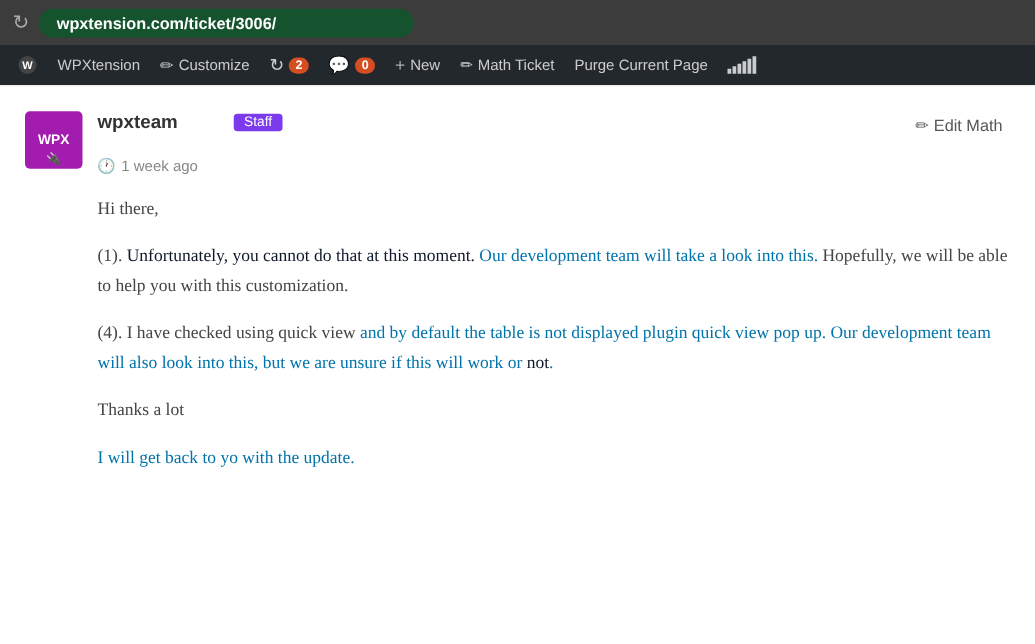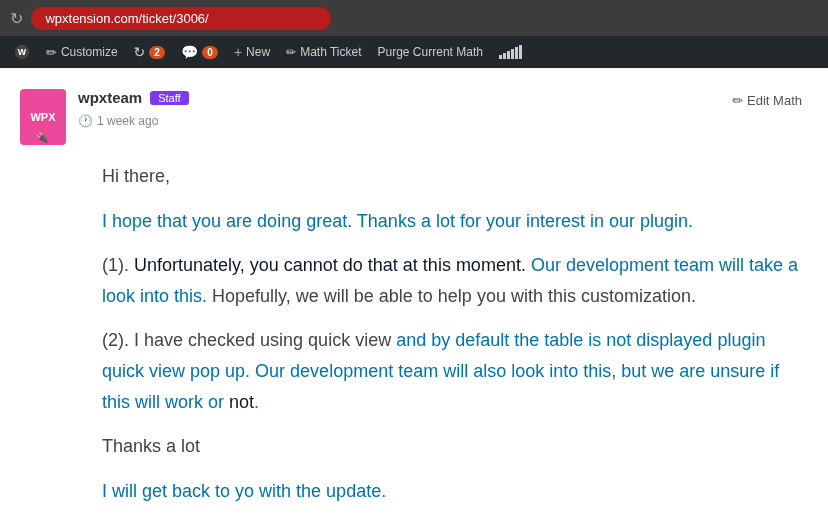--- a/index.html
+++ b/index.html
@@ -13,27 +13,28 @@
       align-items: center;
       padding: 0 10px;
       gap: 8px;
     }
     .browser-refresh {
       color: #aaa;
       font-size: 16px;
       cursor: pointer;
     }
     .address-bar {
-      background: #b91c1c;
+      background: #14532d;
       border-radius: 12px;
       padding: 4px 14px;
       color: #fff;
       font-size: 13px;
       flex: 1;
       max-width: 300px;
+      font-weight: bold;
     }
 
     
     .wp-admin-bar {
       background: #23282d;
       height: 32px;
       display: flex;
       align-items: center;
       padding: 0 6px;
       gap: 0;
@@ -73,54 +74,55 @@
       justify-content: space-between;
       margin-bottom: 16px;
     }
     .reply-author-section {
       display: flex;
       align-items: flex-start;
       gap: 12px;
     }
     .avatar {
       width: 46px;
-      height: 56px;
-      background: #ec4899;
+      height: 46px;
+      background: #a21caf;
       border-radius: 4px;
       display: flex;
       align-items: center;
       justify-content: center;
       flex-shrink: 0;
       position: relative;
     }
     .avatar-text {
       color: #fff;
       font-size: 11px;
       font-weight: bold;
     }
     .avatar-plug {
       position: absolute;
       bottom: 2px;
       color: #fff;
       font-size: 10px;
     }
-    .author-info { display: flex; flex-direction: column; gap: 8px; }
+    .author-info { display: flex; flex-direction: column; gap: 20px; }
     .author-name-row { display: flex; align-items: center; gap: 8px; }
     .author-name {
       font-size: 15px;
       font-weight: 600;
       color: #333;
     }
     .staff-badge {
       background: #7c3aed;
       color: #fff;
       font-size: 11px;
       padding: 1px 8px;
       border-radius: 3px;
       font-weight: 500;
+      margin-left: 37px;
     }
     .reply-time {
       font-size: 12px;
       color: #888;
       display: flex;
       align-items: center;
       gap: 4px;
     }
     .edit-reply-btn {
       color: #555;
@@ -130,24 +132,25 @@
       gap: 4px;
       cursor: pointer;
       text-decoration: none;
       border: none;
       background: none;
       padding: 4px 6px;
     }
 
     
     .reply-body {
-      margin-left: 82px;
-      font-size: 18px;
+      margin-left: 58px;
+      font-size: 14px;
       line-height: 1.7;
       color: #444;
+      font-family: Liberation Serif, serif;
     }
     .reply-body p { margin-bottom: 14px; }
     .text-blue { color: #0073aa; }
     .text-orange { color: #0f172a; }
     .text-default { color: #444; }
 
     
     .signal-bars {
       display: flex;
       align-items: flex-end;
@@ -171,20 +174,23 @@
 
 <div class="wp-admin-bar">
 
   <div class="admin-bar-item">
     <svg class="bar-icon-svg" viewBox="0 0 20 20">
       <circle cx="10" cy="10" r="9" fill="#444"></circle>
       <text x="10" y="14" text-anchor="middle" font-size="11" fill="white" font-weight="bold">W</text>
     </svg>
   </div>
 
+  <div class="admin-bar-item">
+    <span>WPXtension</span>
+  </div>
 
   <div class="admin-bar-item">
     <span style="font-size:13px;">✏</span>
     <span>Customize</span>
   </div>
 
   <div class="admin-bar-item">
     <span style="font-size:14px;">↻</span>
     <span class="badge">2</span>
   </div>
@@ -198,21 +204,21 @@
     <span style="font-size:14px; color:#aaa;">+</span>
     <span>New</span>
   </div>
 
   <div class="admin-bar-item">
     <span style="font-size:12px;">✏</span>
     <span>Math Ticket</span>
   </div>
 
   <div class="admin-bar-item">
-    <span>Purge Current Math</span>
+    <span>Purge Current Page</span>
   </div>
 
 
   <div class="admin-bar-item">
     <div class="signal-bars">
       <div class="signal-bar" style="height:4px;"></div>
       <div class="signal-bar" style="height:6px;"></div>
       <div class="signal-bar" style="height:8px;"></div>
       <div class="signal-bar" style="height:10px;"></div>
       <div class="signal-bar" style="height:12px;"></div>
@@ -243,27 +249,24 @@
       <span style="font-size:13px;">✏</span>
       <span>Edit Math</span>
     </button>
   </div>
 
   <div class="reply-body">
     <p>
       <span class="text-default">Hi there,</span>
     </p>
     <p>
-      <span class="text-blue">I hope that you are doing great. Thanks a lot for your interest in our plugin.</span>
-    </p>
-    <p>
       <span class="text-default">(1). </span><span class="text-orange">Unfortunately, you cannot do that at this moment.</span><span class="text-blue"> Our development team will take a look into this.</span><span class="text-default"> Hopefully, we will be able to help you with this customization.</span>
     </p>
     <p>
-      <span class="text-default">(2). I have checked using quick view </span><span class="text-blue">and by default the table is not displayed plugin quick view pop up.</span><span class="text-blue"> Our development team will also look into this, but we are unsure if this will work or </span><span class="text-orange">not</span><span class="text-blue">.</span>
+      <span class="text-default">(4). I have checked using quick view </span><span class="text-blue">and by default the table is not displayed plugin quick view pop up.</span><span class="text-blue"> Our development team will also look into this, but we are unsure if this will work or </span><span class="text-orange">not</span><span class="text-blue">.</span>
     </p>
     <p>
       <span class="text-default">Thanks a lot</span>
     </p>
     <p>
       <span class="text-blue">I will get back to yo with the update.</span>
     </p>
   </div>
 </div>
 

